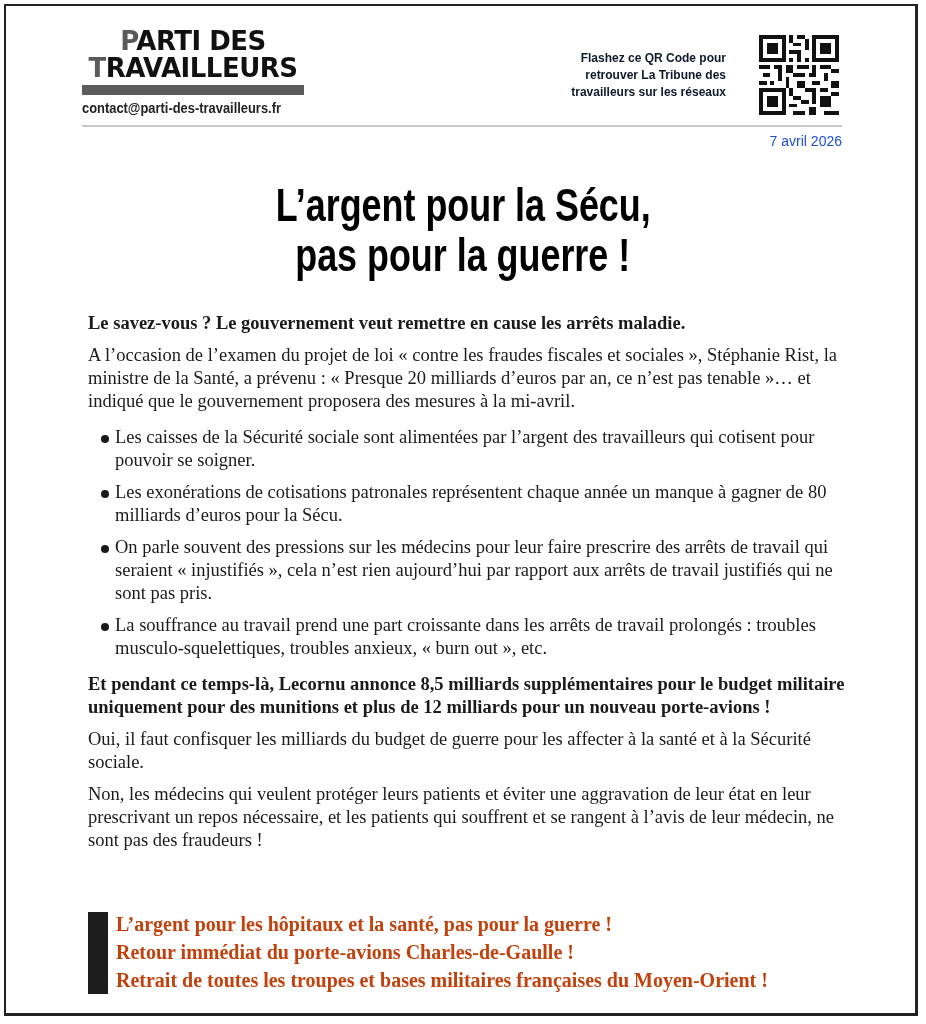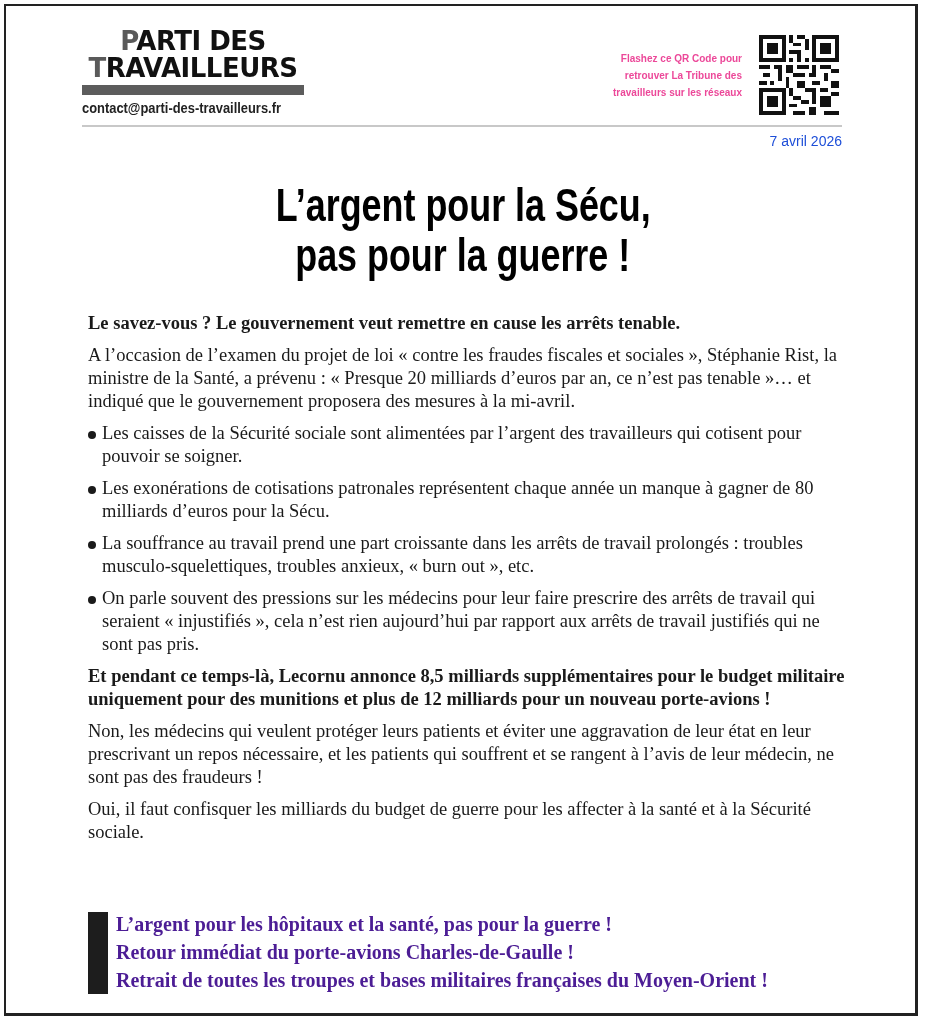--- a/index.html
+++ b/index.html
@@ -8,36 +8,36 @@
     position: absolute; left: 4px; top: 4px; width: 914px; height: 1012px;
     border: 2px solid #222; border-right-width: 3px; border-bottom-width: 3px;
     box-sizing: border-box; background: #fff;
   }
   .logo { position: absolute; left: 82px; top: 28px; font-family: "DejaVu Sans", sans-serif; font-weight: bold; text-align: center; }
   .logo-line { font-size: 26px; line-height: 27px; letter-spacing: -0.5px; color: #111; white-space: nowrap; transform: scaleX(1.0); transform-origin: left; }
   .logo-first { color: #5a5a5a; }
   .logo-bar { width: 222px; height: 10px; background: #5c5c5c; margin-top: 3px; }
   .contact { position: absolute; left: 82px; top: 99px; font-family: "Liberation Sans", sans-serif; font-size: 15px; font-weight: bold; color: #222; letter-spacing: 0px; transform: scaleX(0.86); transform-origin: left; white-space: nowrap; }
   .header-rule { position: absolute; left: 82px; top: 125px; width: 760px; height: 2px; background: #c8c8c8; }
-  .qr-text { position: absolute; right: 184px; top: 50px; text-align: right; font-family: "Liberation Sans", sans-serif; font-size: 10px; font-weight: bold; line-height: 17px; color: #ec4899; }
+  .qr-text { position: absolute; right: 200px; top: 50px; text-align: right; font-family: "Liberation Sans", sans-serif; font-size: 12px; font-weight: bold; line-height: 17px; color: #0f172a; }
   .qr-text .l { display: block; white-space: nowrap; }
   .qr { position: absolute; left: 757px; top: 35px; width: 84px; height: 80px; }
   .date { position: absolute; right: 84px; top: 133px; font-family: "Liberation Sans", sans-serif; font-size: 14px; color: #1d4ed8; }
   .title { position: absolute; left: 0; width: 926px; top: 180px; text-align: center; font-family: "Liberation Sans", sans-serif; font-weight: bold; font-size: 46px; line-height: 50px; color: #000000; }
   .title span { display: inline-block; transform: scaleX(0.78); }
   .body { position: absolute; left: 88px; top: 312px; width: 760px; font-family: "Liberation Serif", serif; font-size: 18.5px; line-height: 23px; color: #1a1a1a; }
   .p { margin: 0 0 9px 0; }
   .b { font-weight: bold; }
   .i { }
-  .bullets { margin: 0; padding: 0; list-style: none; }
+  .bullets { margin: 13px; padding: 0; list-style: none; }
   .bullets li { position: relative; padding-left: 14px; margin-bottom: 9px; }
   .bullet-dot { position: absolute; left: 0; top: 9px; width: 8px; height: 8px; border-radius: 50%; background: #1a1a1a; }
   .slogans { position: absolute; left: 88px; top: 910px; width: 780px; }
   .slogan-bar { position: absolute; left: 0; top: 2px; width: 20px; height: 82px; background: #1d1d1d; }
-  .slogan-lines { position: absolute; left: 28px; top: 0; font-family: "Liberation Serif", serif; font-weight: bold; font-size: 20px; line-height: 28px; color: #4c1d95; white-space: nowrap; }
+  .slogan-lines { position: absolute; left: 28px; top: 0; font-family: "Liberation Serif", serif; font-weight: bold; font-size: 20px; line-height: 28px; color: #c2410c; white-space: nowrap; }
 </style>
 </head>
 <body>
 
 <div class="frame"></div>
 
 <div class="logo">
   <div class="logo-line"><span class="logo-first">P</span><span>ARTI DES</span></div>
   <div class="logo-line"><span class="logo-first">T</span><span>RAVAILLEURS</span></div>
   <div class="logo-bar"></div>
@@ -102,31 +102,31 @@
 <div class="header-rule"></div>
 
 <div class="date">7 avril 2026</div>
 
 <h1 class="title" style="margin:0;">
   <span>L’argent pour la Sécu,</span><br>
   <span>pas pour la guerre !</span>
 </h1>
 
 <div class="body">
-  <p class="p b">Le savez-vous ? Le gouvernement veut remettre en cause les arrêts tenable.</p>
+  <p class="p b">Le savez-vous ? Le gouvernement veut remettre en cause les arrêts maladie.</p>
   <p class="p"><span>A l’occasion de l’examen du projet de loi « contre les fraudes fiscales et sociales », Stéphanie Rist, la ministre de la Santé, a prévenu : </span><span class="i">« Presque 20 milliards d’euros par an, ce n’est pas tenable »</span><span>… et indiqué que le gouvernement proposera des mesures à la mi-avril.</span></p>
   <ul class="bullets">
     <li><span class="bullet-dot"></span><span>Les caisses de la Sécurité sociale sont alimentées par l’argent des travailleurs qui cotisent pour pouvoir se soigner.</span></li>
     <li><span class="bullet-dot"></span><span>Les exonérations de cotisations patronales représentent chaque année un manque à gagner de 80 milliards d’euros pour la Sécu.</span></li>
+    <li><span class="bullet-dot"></span><span>On parle souvent des pressions sur les médecins pour leur faire prescrire des arrêts de travail qui seraient « injustifiés », cela n’est rien aujourd’hui par rapport aux arrêts de travail justifiés qui ne sont pas pris.</span></li>
     <li><span class="bullet-dot"></span><span>La souffrance au travail prend une part croissante dans les arrêts de travail prolongés : troubles musculo-squelettiques, troubles anxieux, « burn out », etc.</span></li>
-    <li><span class="bullet-dot"></span><span>On parle souvent des pressions sur les médecins pour leur faire prescrire des arrêts de travail qui seraient « injustifiés », cela n’est rien aujourd’hui par rapport aux arrêts de travail justifiés qui ne sont pas pris.</span></li>
   </ul>
   <p class="p b">Et pendant ce temps-là, Lecornu annonce 8,5 milliards supplémentaires pour le budget militaire uniquement pour des munitions et plus de 12 milliards pour un nouveau porte-avions !</p>
+  <p class="p">Oui, il faut confisquer les milliards du budget de guerre pour les affecter à la santé et à la Sécurité sociale.</p>
   <p class="p">Non, les médecins qui veulent protéger leurs patients et éviter une aggravation de leur état en leur prescrivant un repos nécessaire, et les patients qui souffrent et se rangent à l’avis de leur médecin, ne sont pas des fraudeurs !</p>
-  <p class="p">Oui, il faut confisquer les milliards du budget de guerre pour les affecter à la santé et à la Sécurité sociale.</p>
 </div>
 
 <div class="slogans">
   <div class="slogan-bar"></div>
   <div class="slogan-lines">
     <div>L’argent pour les hôpitaux et la santé, pas pour la guerre !</div>
     <div><span>Retour immédiat du porte-avions </span><span class="i">Charles-de-Gaulle</span><span> !</span></div>
     <div>Retrait de toutes les troupes et bases militaires françaises du Moyen-Orient !</div>
   </div>
 </div>

